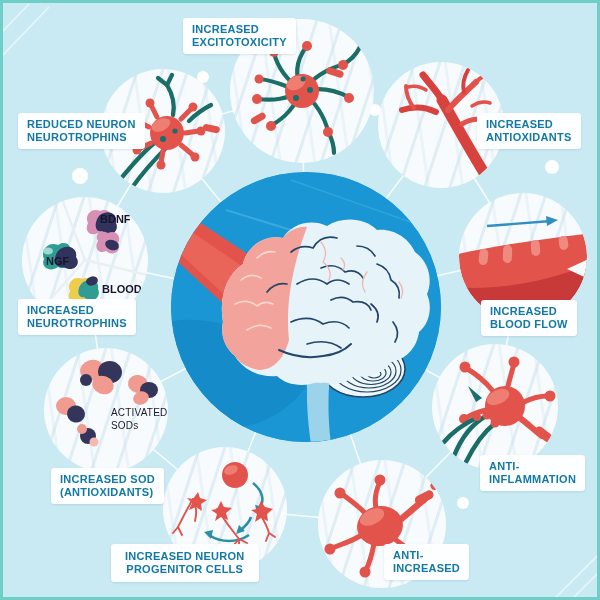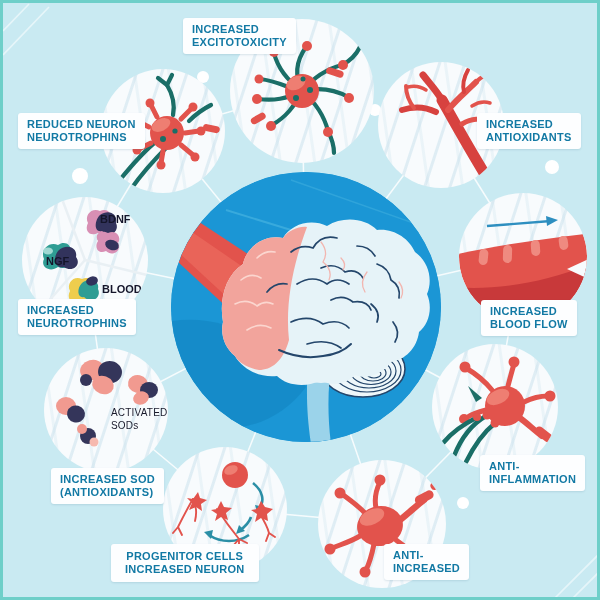--- a/index.html
+++ b/index.html
@@ -435,17 +435,17 @@
   </div>
   <div class="label" style="left:477px;top:452px;">
     <div>ANTI-</div>
     <div>INFLAMMATION</div>
   </div>
   <div class="label" style="left:381px;top:541px;">
     <div>ANTI-</div>
     <div>INCREASED</div>
   </div>
   <div class="label center" style="left:108px;top:541px;padding:6px 14px;">
+    <div>INCREASED NEURON</div>
     <div>PROGENITOR CELLS</div>
-    <div>INCREASED NEURON</div>
   </div>
 
 </div>
 
 </body></html>

